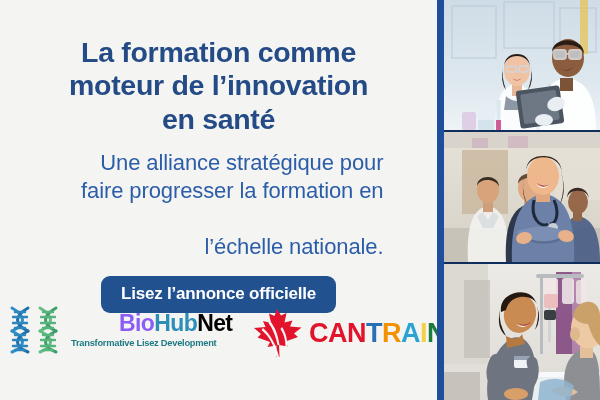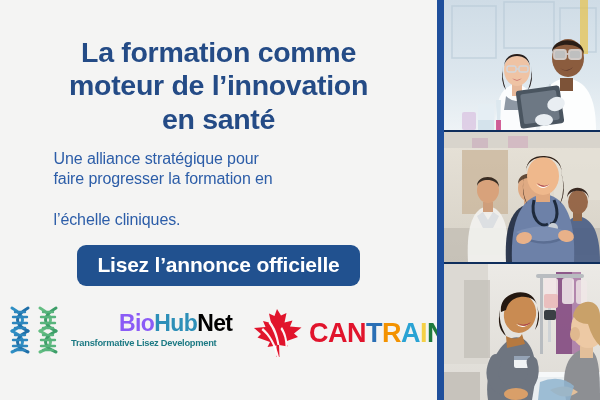--- a/index.html
+++ b/index.html
@@ -30,31 +30,31 @@
     text-align:center;
     font-size:28.5px;
     line-height:1.17;
     font-weight:bold;
     color:#244b86;
     letter-spacing:-0.3px;
   }
   #subhead {
     margin-top:13px;
     width:330px;
-    text-align:left;
-    font-size:16px;
+    text-align:right;
+    font-size:22px;
     line-height:1.27;
     color:#2c5da8;
     letter-spacing:-0.1px;
   }
   #cta-button {
     margin-top:15px;
     background:#21518f;
     color:#ffffff;
-    font-size:21px;
+    font-size:17px;
     font-weight:bold;
     padding:8px 20px 9px 20px;
     border-radius:9px;
     border:none;
     letter-spacing:-0.2px;
     cursor:pointer;
     white-space:nowrap;
   }
 
   
@@ -146,21 +146,21 @@
     <div id="headline">
       <span>La formation comme</span><br>
       <span>moteur de l’innovation</span><br>
       <span>en santé</span>
     </div>
 
     <div id="subhead">
       <span>Une alliance stratégique pour</span><br>
       <span>faire progresser la formation en</span><br>
       <br>
-      <span>l’échelle cliniques.</span>
+      <span>l’échelle nationale.</span>
     </div>
 
     <button id="cta-button">Lisez l’annonce officielle</button>
 
     <div id="logo-row">
 
       <div id="biohubnet-logo">
         <span id="helix-mark">
           <svg viewBox="0 0 62 50" xmlns="http://www.w3.org/2000/svg">
             <g fill="none" stroke-linecap="round">

